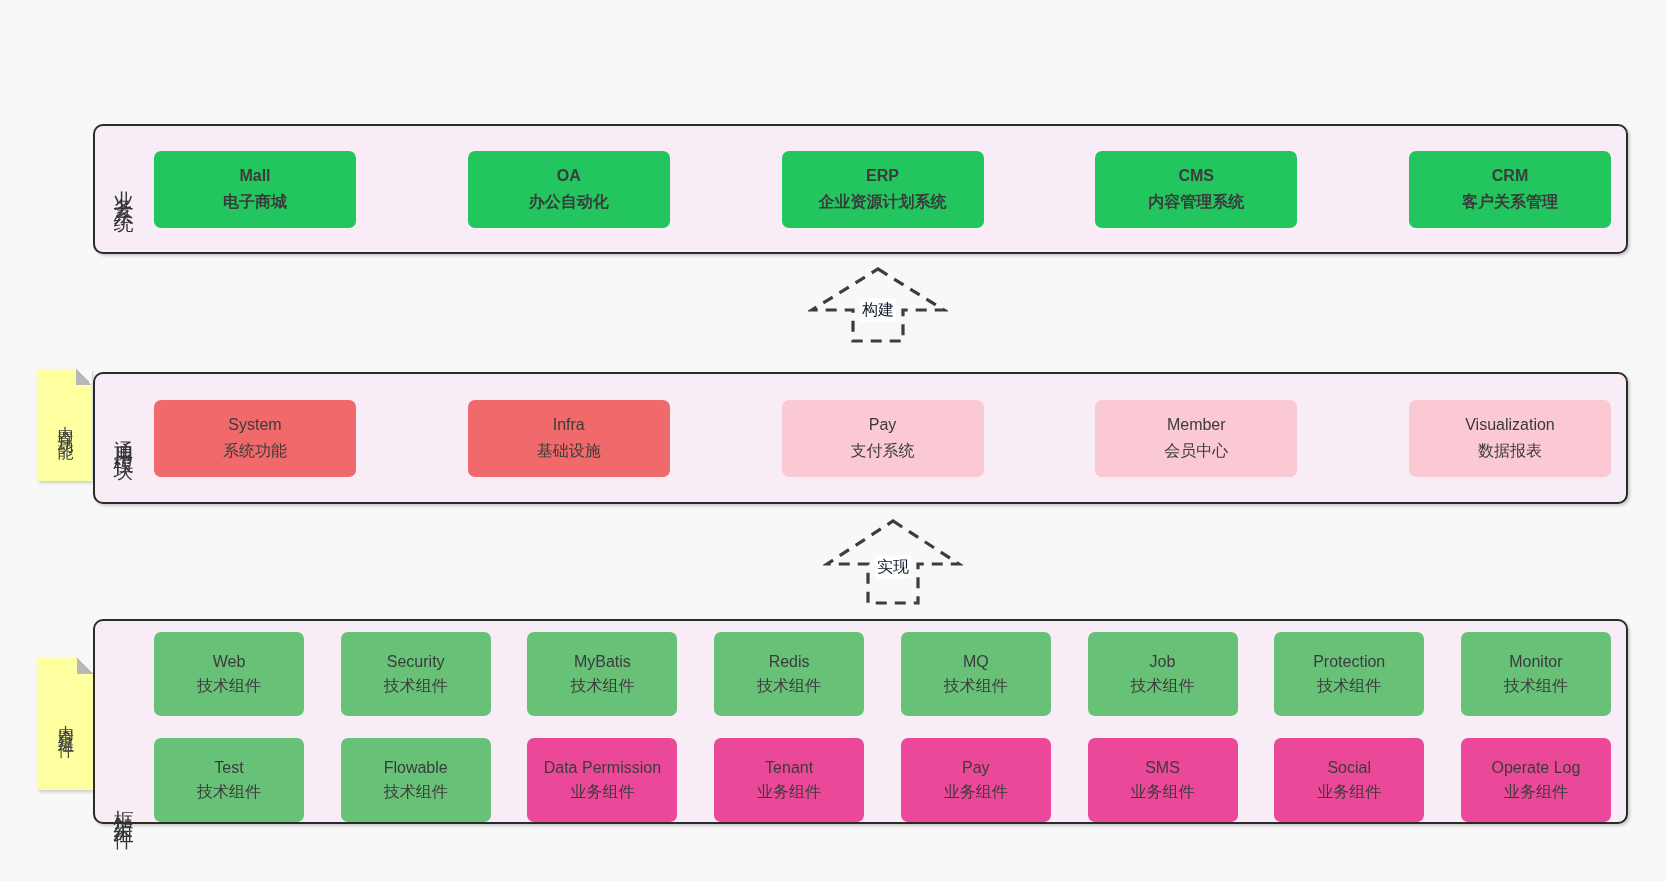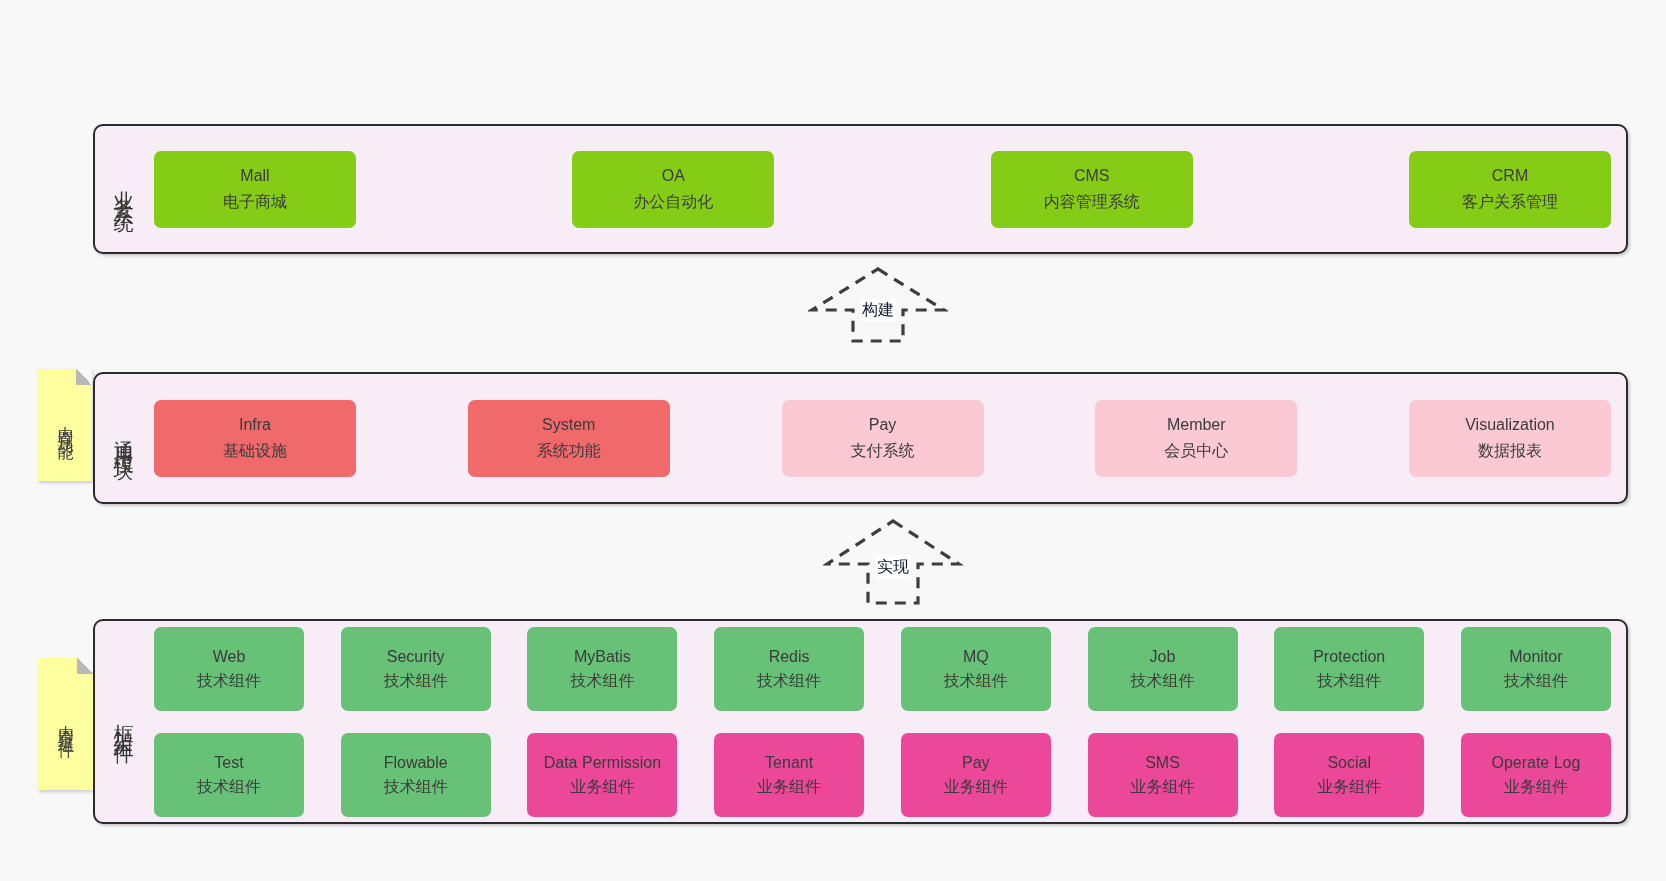--- a/index.html
+++ b/index.html
@@ -11,37 +11,37 @@
   }
   
   .layer{
     position:absolute;left:93px;width:1535px;box-sizing:border-box;
     background:#f8edf6;border:2px solid #2b2b2b;border-radius:10px;
     box-shadow:2px 2px 3px rgba(0,0,0,0.18);
     display:flex;align-items:stretch;
   }
   .layer1{top:124px;height:130px;}
   .layer2{top:372px;height:132px;}
-  .layer3{top:619px;height:205px;}
+  .layer3{top:619px;height:205px;align-items:flex-end;}
   .vlabel{
     width:59px;flex:0 0 59px;display:flex;align-items:center;justify-content:center;
     writing-mode:vertical-rl;text-orientation:upright;
     font-size:20px;letter-spacing:7px;color:#353535;
   }
   .boxes{flex:1;display:flex;align-items:center;justify-content:space-between;padding-right:15px;}
   .rows{flex:1;display:flex;flex-direction:column;justify-content:center;gap:22px;padding-right:15px;}
   .row{display:flex;align-items:center;justify-content:space-between;}
   
   .box{
     border-radius:7px;display:flex;flex-direction:column;align-items:center;justify-content:center;
     text-align:center;font-size:16px;line-height:26px;padding:0 4px;box-sizing:border-box;
   }
   .big{width:202px;height:77px;}
   .small{width:150px;height:84px;line-height:24px;}
-  .blue{background:#84cc16;}
+  .blue{background:#22c55e;font-weight:bold;}
   .red{background:#f0696b;}
   .pink{background:#fbc9d3;}
   .gdark{background:#67c277;}
   .glight{background:#ec4899;}
   
   .sticky{
     position:absolute;background:#feff9f;box-shadow:1px 2px 3px rgba(0,0,0,0.18);
     display:flex;align-items:center;justify-content:center;
   }
   .sticky1{left:38px;top:369px;width:54px;height:112px;}
@@ -72,20 +72,24 @@
   <div class="boxes">
     <div class="box big blue">
       <span>Mall</span>
       <span>电子商城</span>
     </div>
     <div class="box big blue">
       <span>OA</span>
       <span>办公自动化</span>
     </div>
     <div class="box big blue">
+      <span>ERP</span>
+      <span>企业资源计划系统</span>
+    </div>
+    <div class="box big blue">
       <span>CMS</span>
       <span>内容管理系统</span>
     </div>
     <div class="box big blue">
       <span>CRM</span>
       <span>客户关系管理</span>
     </div>
   </div>
 </div>
 
@@ -98,26 +102,26 @@
 
 <div class="sticky sticky1">
   <div class="fold"></div>
   <span class="stext">内置功能</span>
 </div>
 
 <div class="layer layer2">
   <div class="vlabel">通用模块</div>
   <div class="boxes">
     <div class="box big red">
+      <span>System</span>
+      <span>系统功能</span>
+    </div>
+    <div class="box big red">
       <span>Infra</span>
       <span>基础设施</span>
-    </div>
-    <div class="box big red">
-      <span>System</span>
-      <span>系统功能</span>
     </div>
     <div class="box big pink">
       <span>Pay</span>
       <span>支付系统</span>
     </div>
     <div class="box big pink">
       <span>Member</span>
       <span>会员中心</span>
     </div>
     <div class="box big pink">

